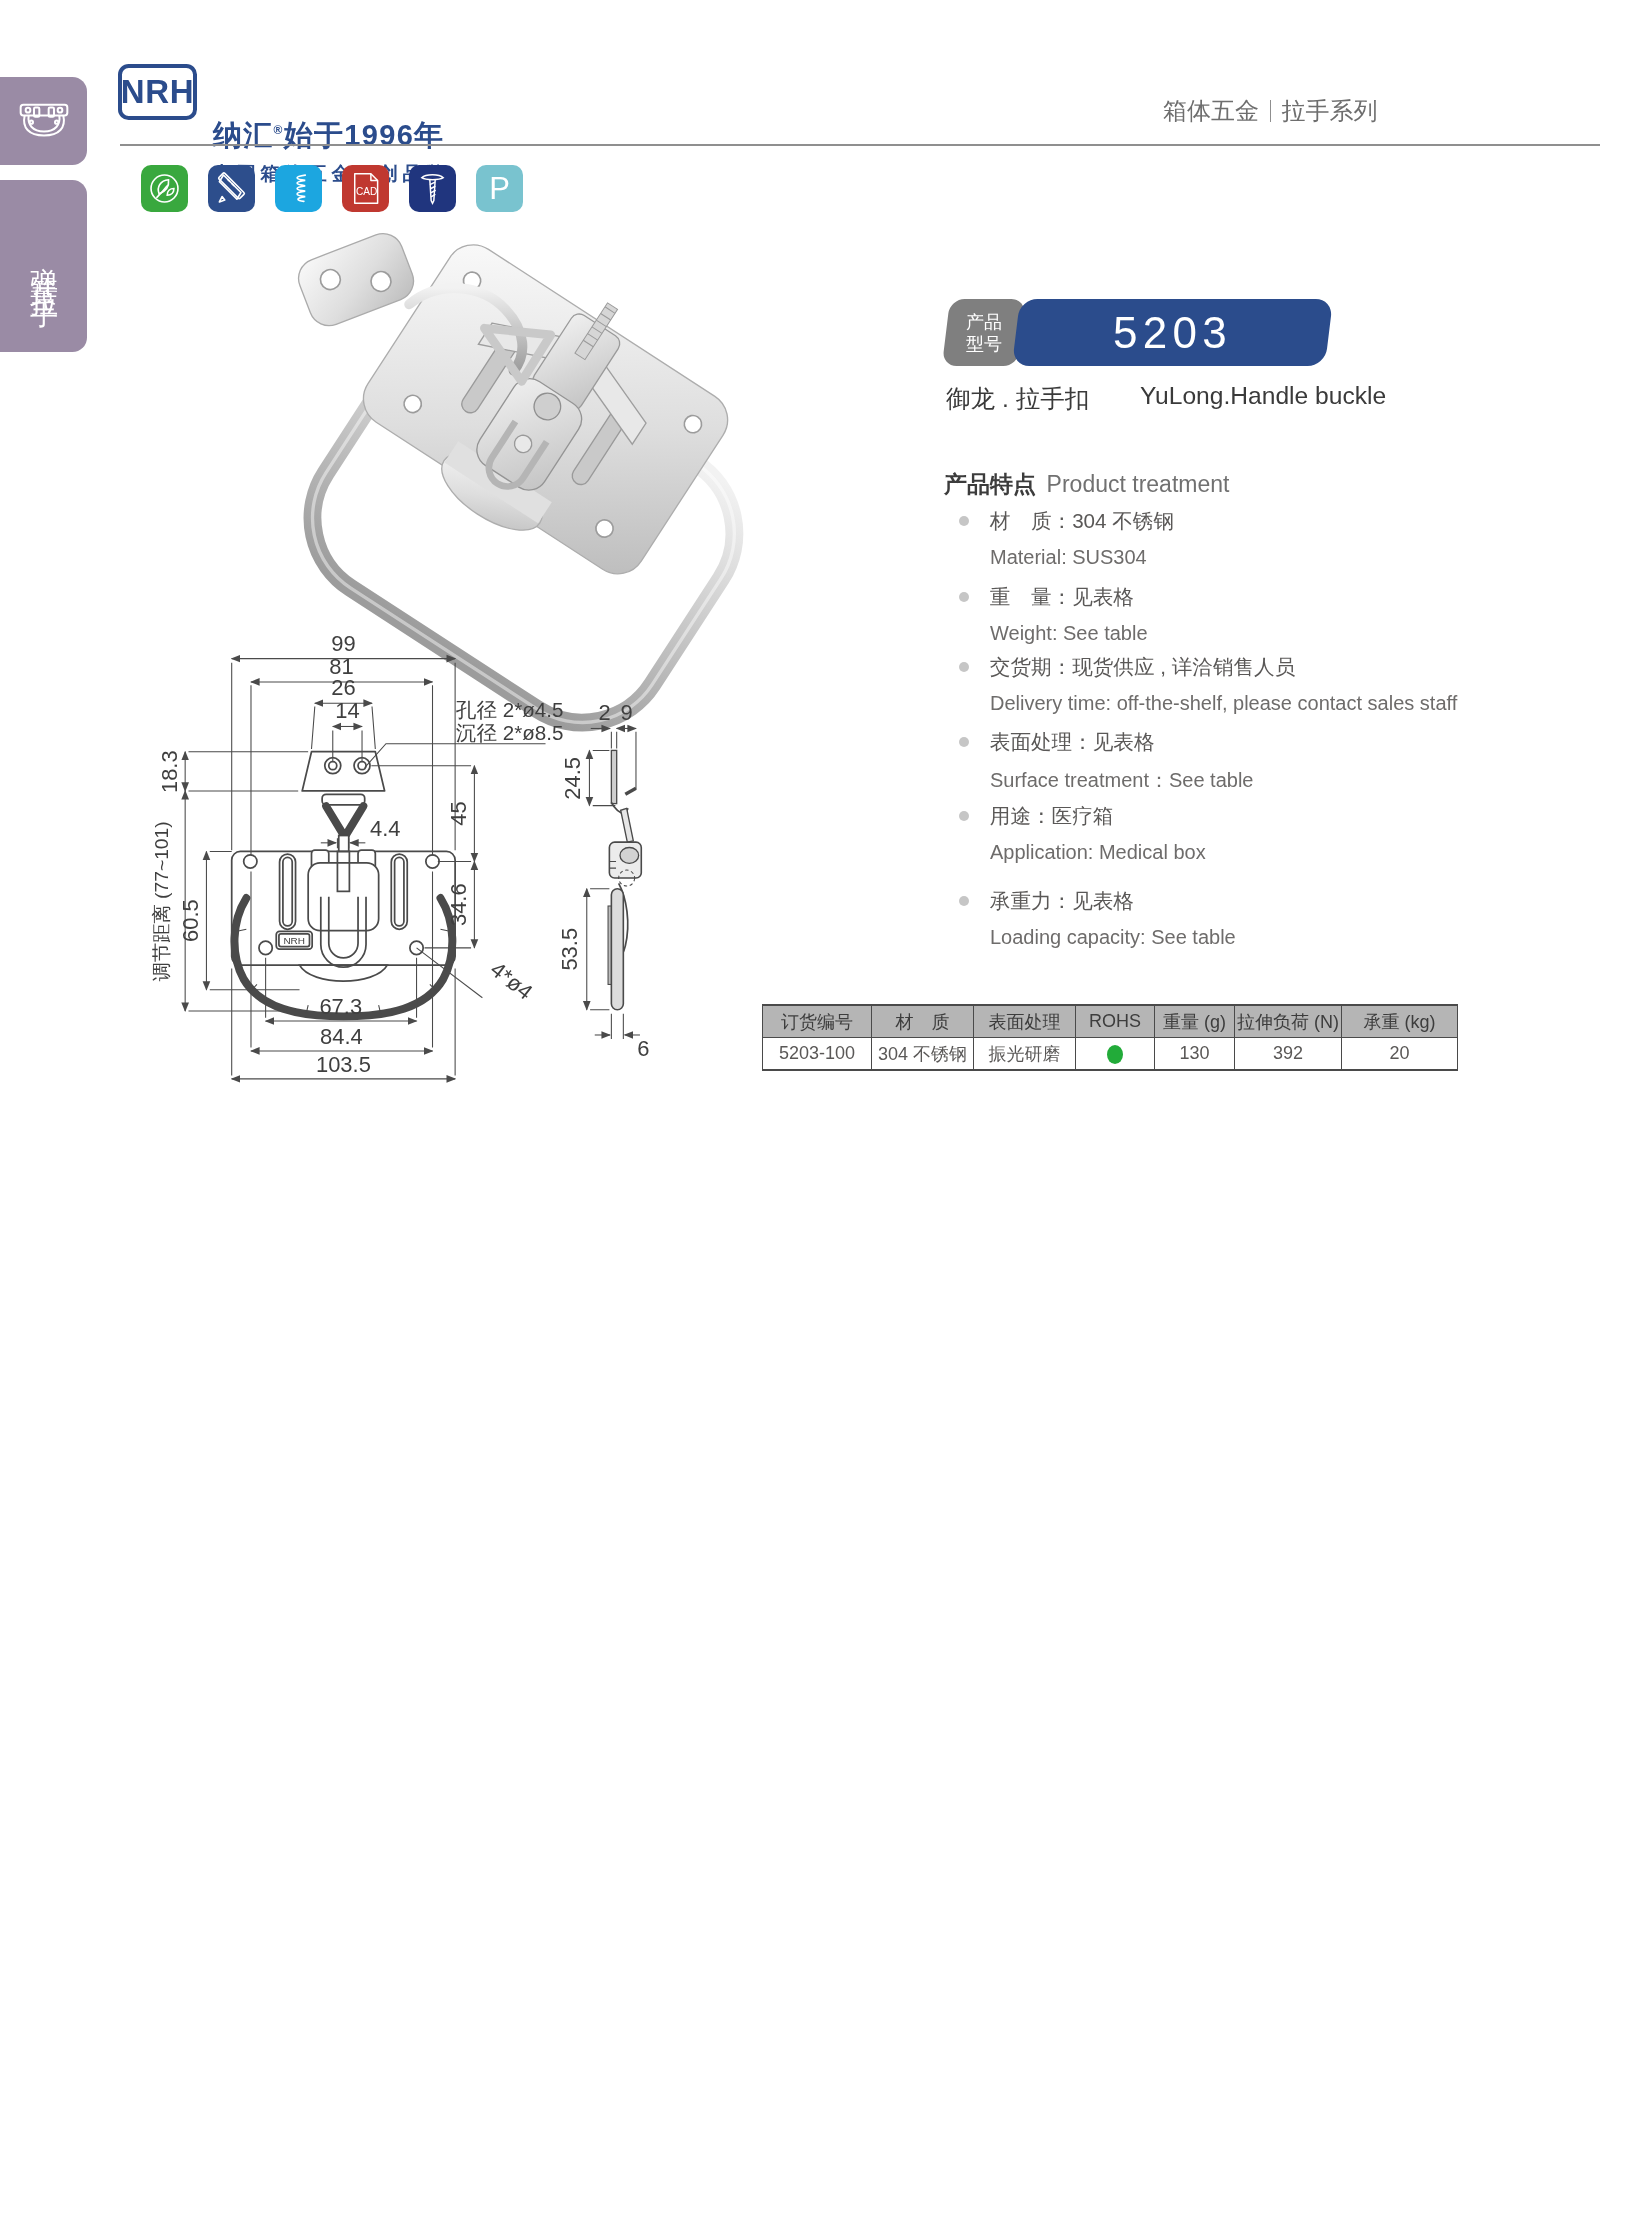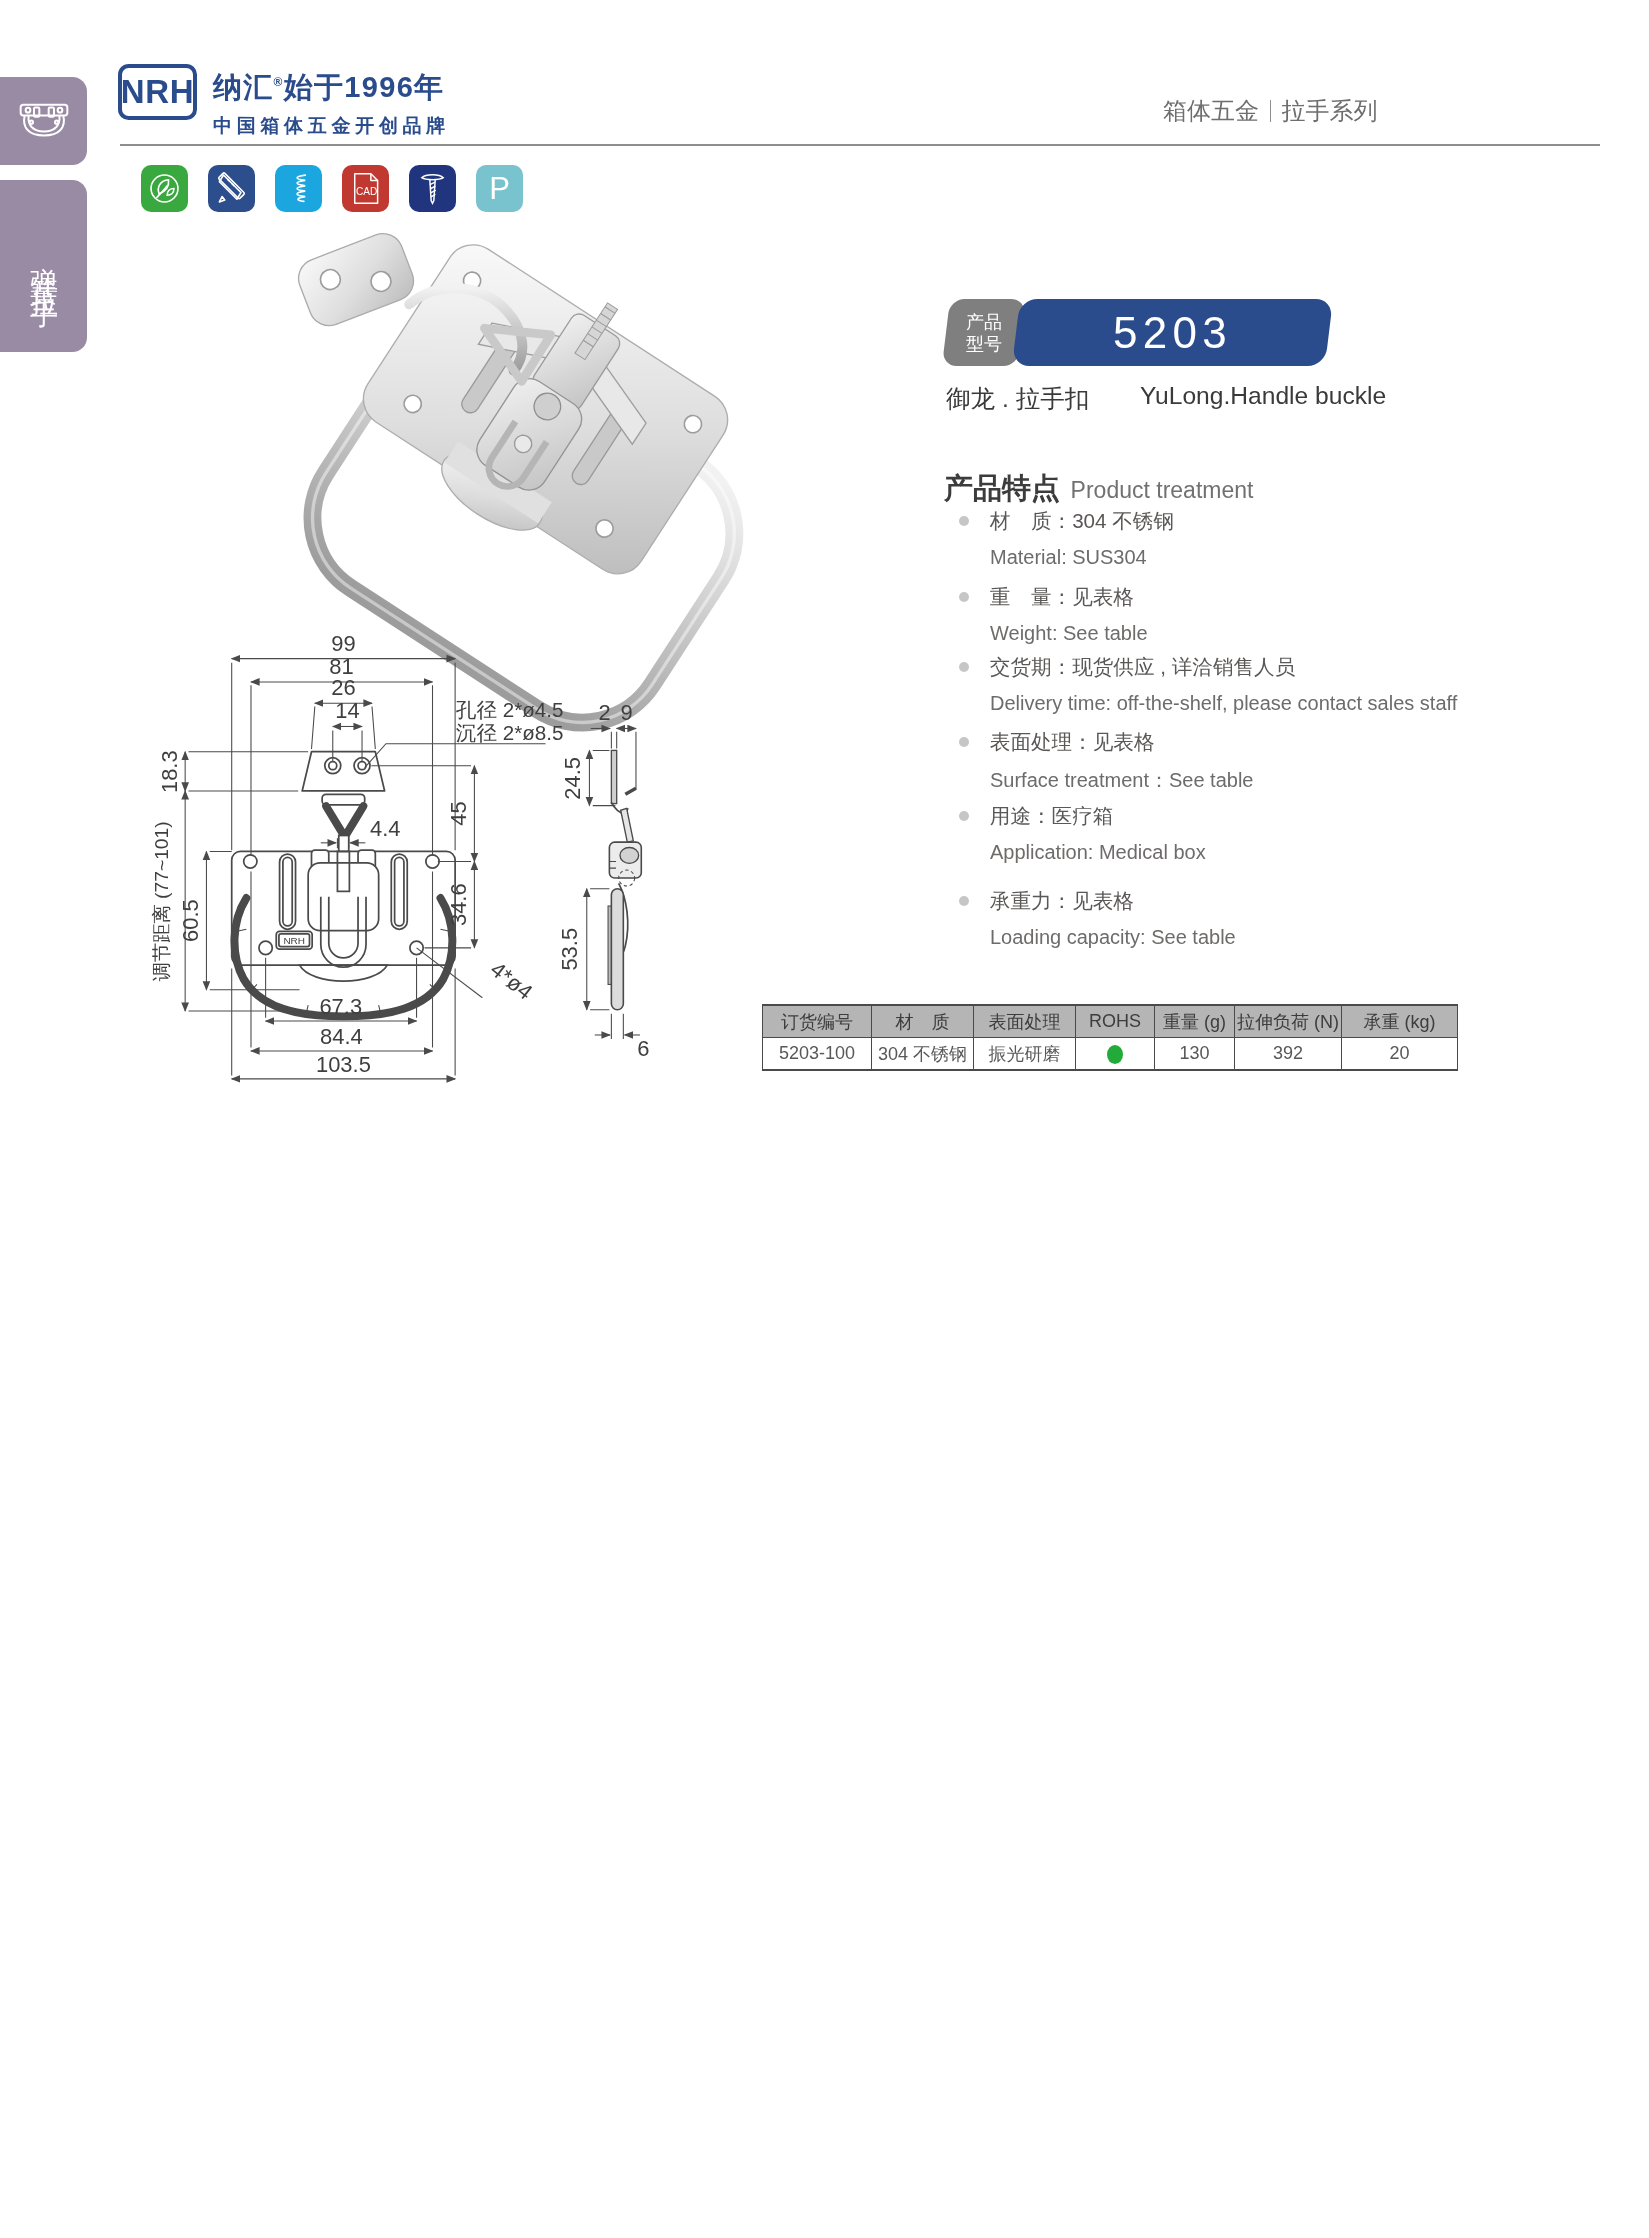--- a/index.html
+++ b/index.html
@@ -13,21 +13,21 @@
   .side-tab{left:0;background:#9a8ba5;border-radius:0 14.6px 14.6px 0;display:flex;align-items:center;justify-content:center;}
   .side-tab.t1{top:77px;width:87px;height:88px;}
   .side-tab.t2{top:180px;width:87px;height:172px;}
   .side-tab .vtext{writing-mode:vertical-rl;color:#ffffff;font-size:28px;letter-spacing:10.6px;font-weight:400;}
 
   
   .logo-box{left:118px;top:64px;width:79px;height:56px;border:4.7px solid #2b4c8c;border-radius:10.6px;
     display:flex;align-items:center;justify-content:center;box-sizing:border-box;}
   .logo-box span{color:#2b4c8c;font-size:33px;font-weight:bold;letter-spacing:0.7px;}
   .brand{left:213px;top:67px;color:#2b4c8c;}
-  .brand .l1{font-size:29px;font-weight:bold;letter-spacing:1.3px;line-height:31px;}
+  .brand .l1{font-size:29px;font-weight:bold;letter-spacing:1.3px;line-height:31px;margin-top:48px;}
   .brand .l1 sup{font-size:12px;}
   .brand .l2{font-size:19px;font-weight:bold;letter-spacing:4.7px;margin-top:10px;}
   .crumbs{left:1163px;top:95px;font-size:24px;color:#6e6e6e;display:flex;align-items:center;gap:10.6px;text-align:center;}
   .crumbs .sep{display:inline-block;width:1.3px;height:22.6px;background:#8f8f8f;}
   .hrline{left:120px;top:144px;width:1480px;height:2px;background:#8f8f8f;}
 
   
   .icons{left:141px;top:165px;display:flex;gap:20px;}
   .chip{width:47px;height:47px;border-radius:10px;display:flex;align-items:center;justify-content:center;color:#fff;}
   .chip svg{display:block;}
@@ -39,21 +39,21 @@
   .tag-gray .in{transform:skewX(7deg);color:#fff;font-size:18px;line-height:22px;text-align:center;}
   .badge-blue{left:1016px;top:299px;width:313px;height:67px;background:#2b4c8c;border-radius:17.3px;
     transform:skewX(-7deg);display:flex;align-items:center;justify-content:center;}
   .badge-blue .in{transform:skewX(7deg);color:#fff;font-size:44px;letter-spacing:5.3px;}
   .name-zh{left:946px;top:382px;font-size:24.6px;color:#3a3a3a;}
   .name-en{left:1140px;top:382px;font-size:24.6px;color:#3a3a3a;}
 
   
   .features{left:944px;top:469px;width:599px;}
   .feat-title{display:flex;align-items:baseline;gap:10.6px;}
-  .feat-title .zh{font-size:29px;font-weight:bold;color:#3c3c3c;}
+  .feat-title .zh{font-size:23px;font-weight:bold;color:#3c3c3c;}
   .feat-title .en{font-size:23px;color:#717171;}
   .feat-item{position:absolute;left:0;width:599px;}
   .feat-item .row{display:flex;align-items:center;}
   .feat-item .dot{width:10.6px;height:10.6px;border-radius:50%;background:#c6c6c6;margin-left:14.6px;flex:0 0 auto;}
   .feat-item .zh{font-size:20.6px;color:#5a5857;margin-left:20.6px;}
   .feat-item .en{font-size:20px;color:#6e6c6b;margin-left:46px;margin-top:11.3px;}
 
   
   .spec{left:762px;top:1004px;border-collapse:collapse;table-layout:fixed;
     border-left:1.3px solid #4a4a4a;border-right:1.3px solid #4a4a4a;

